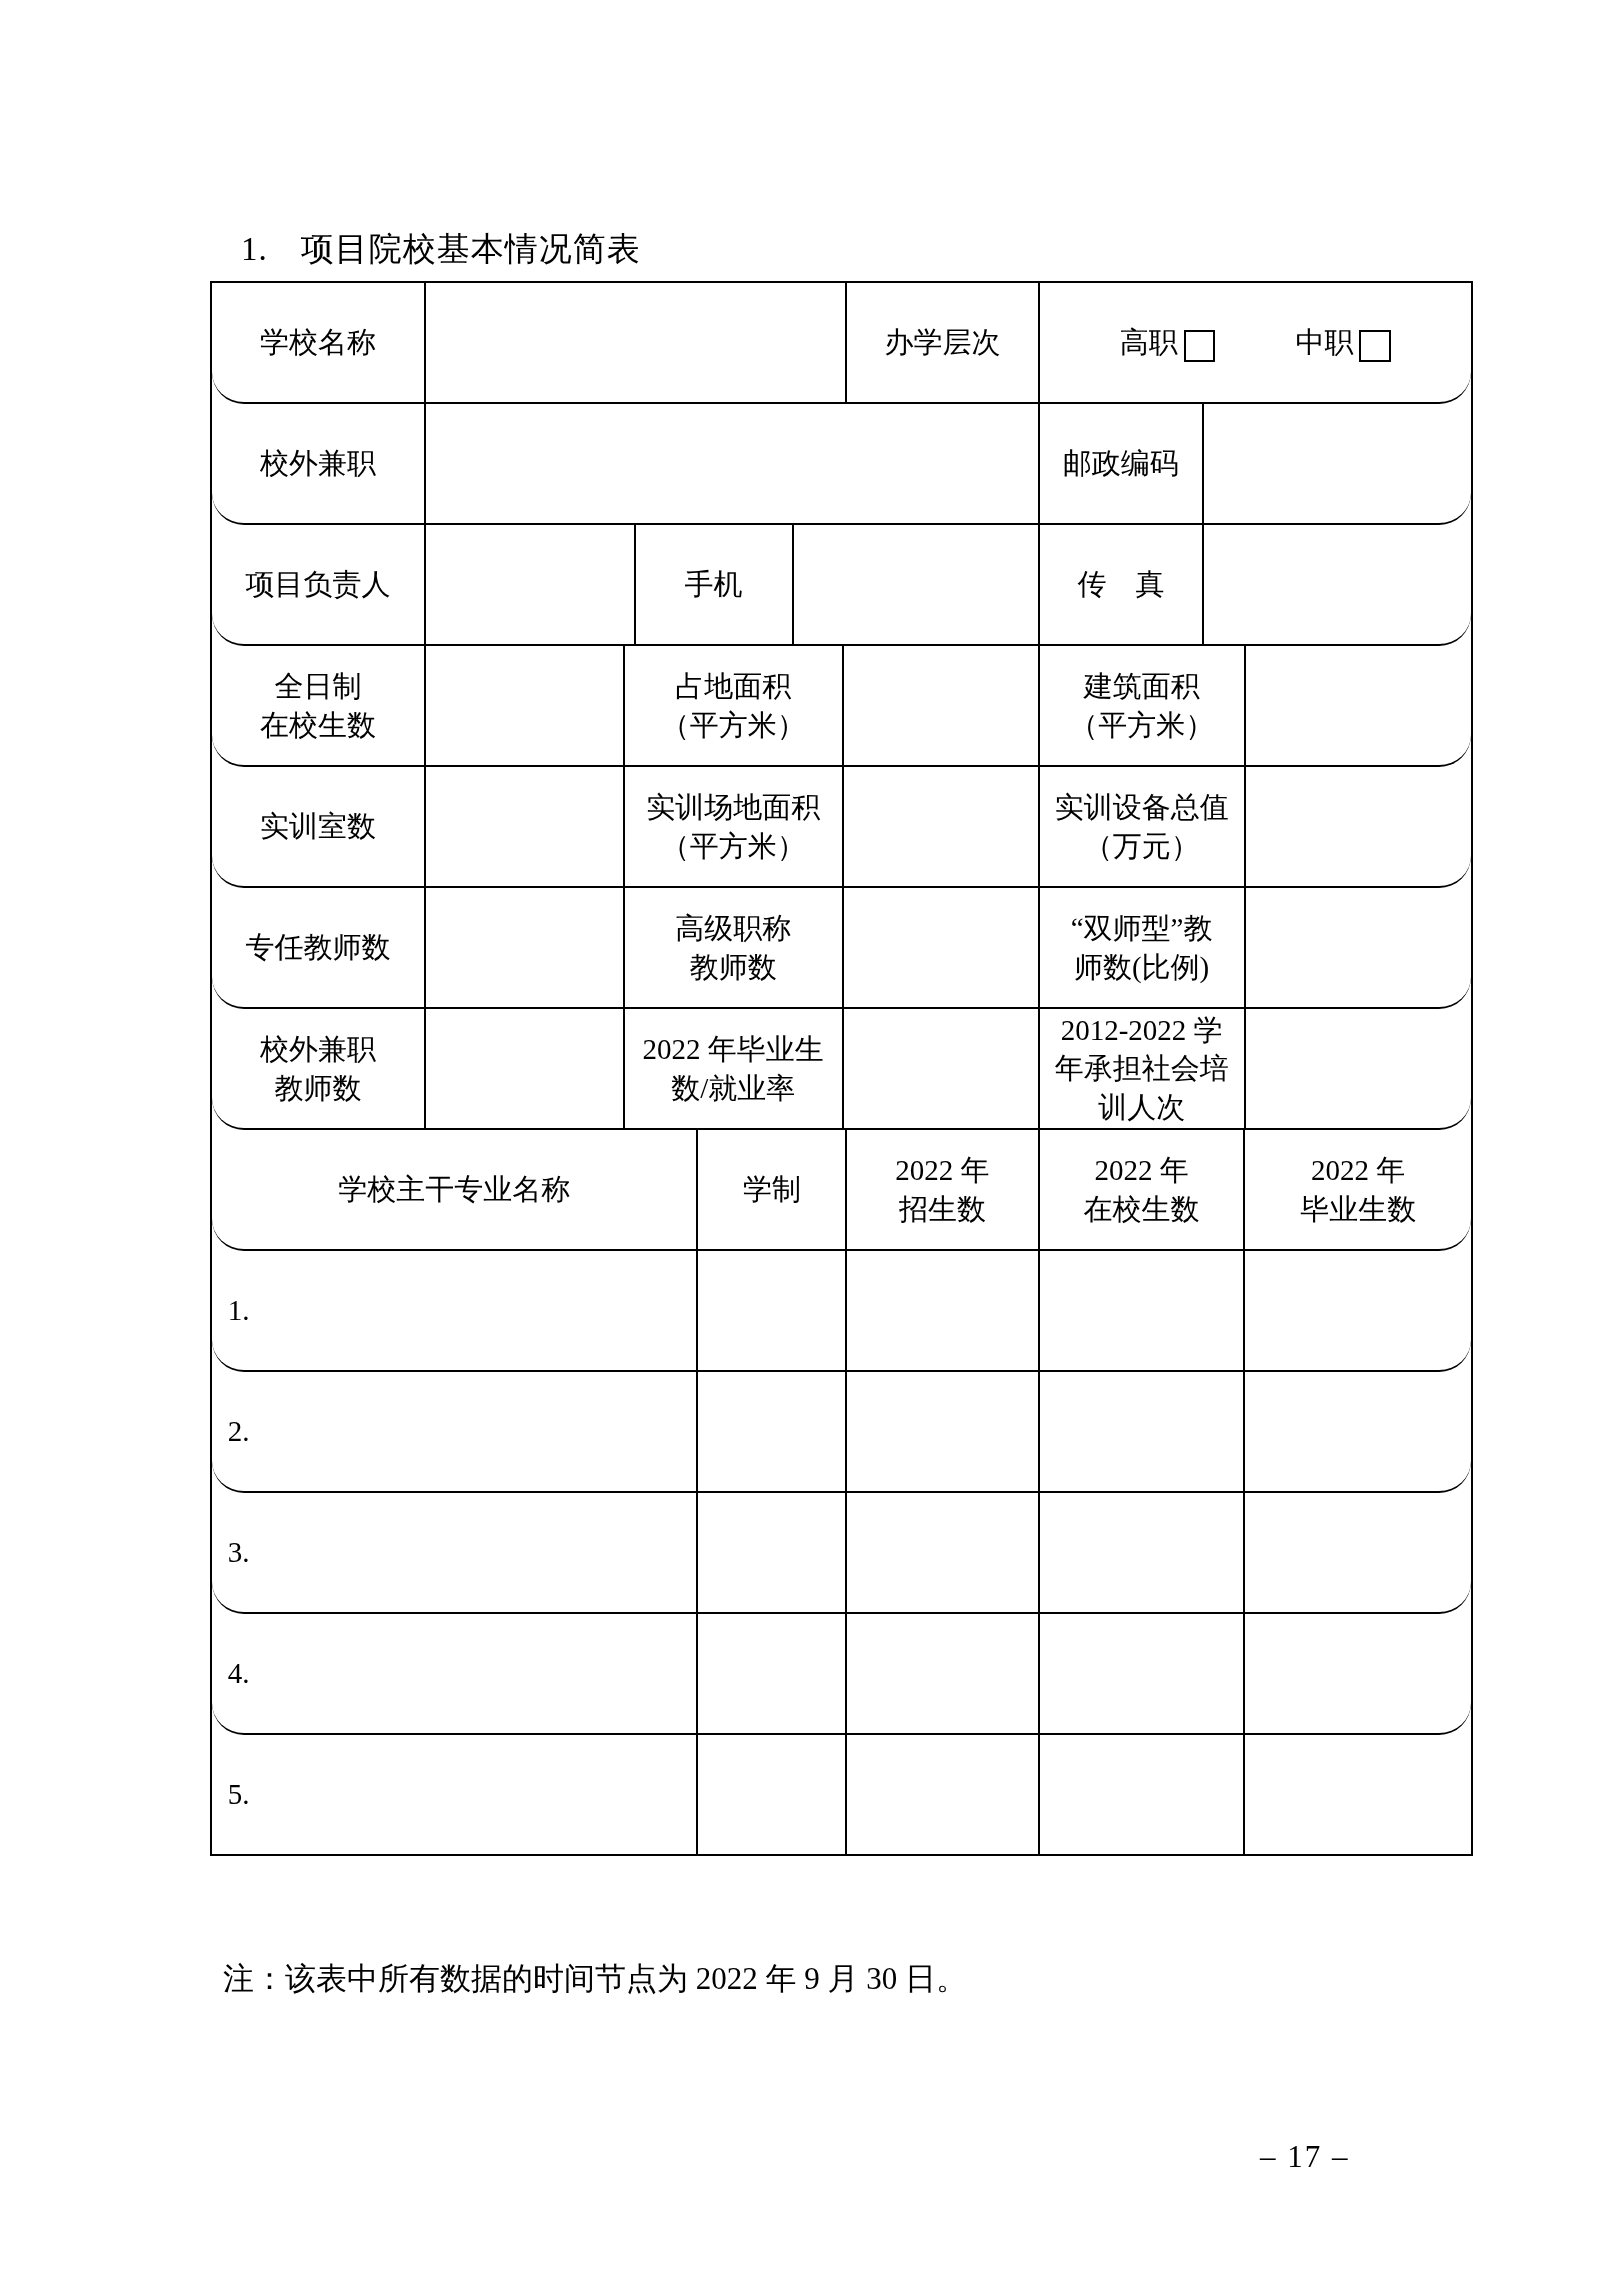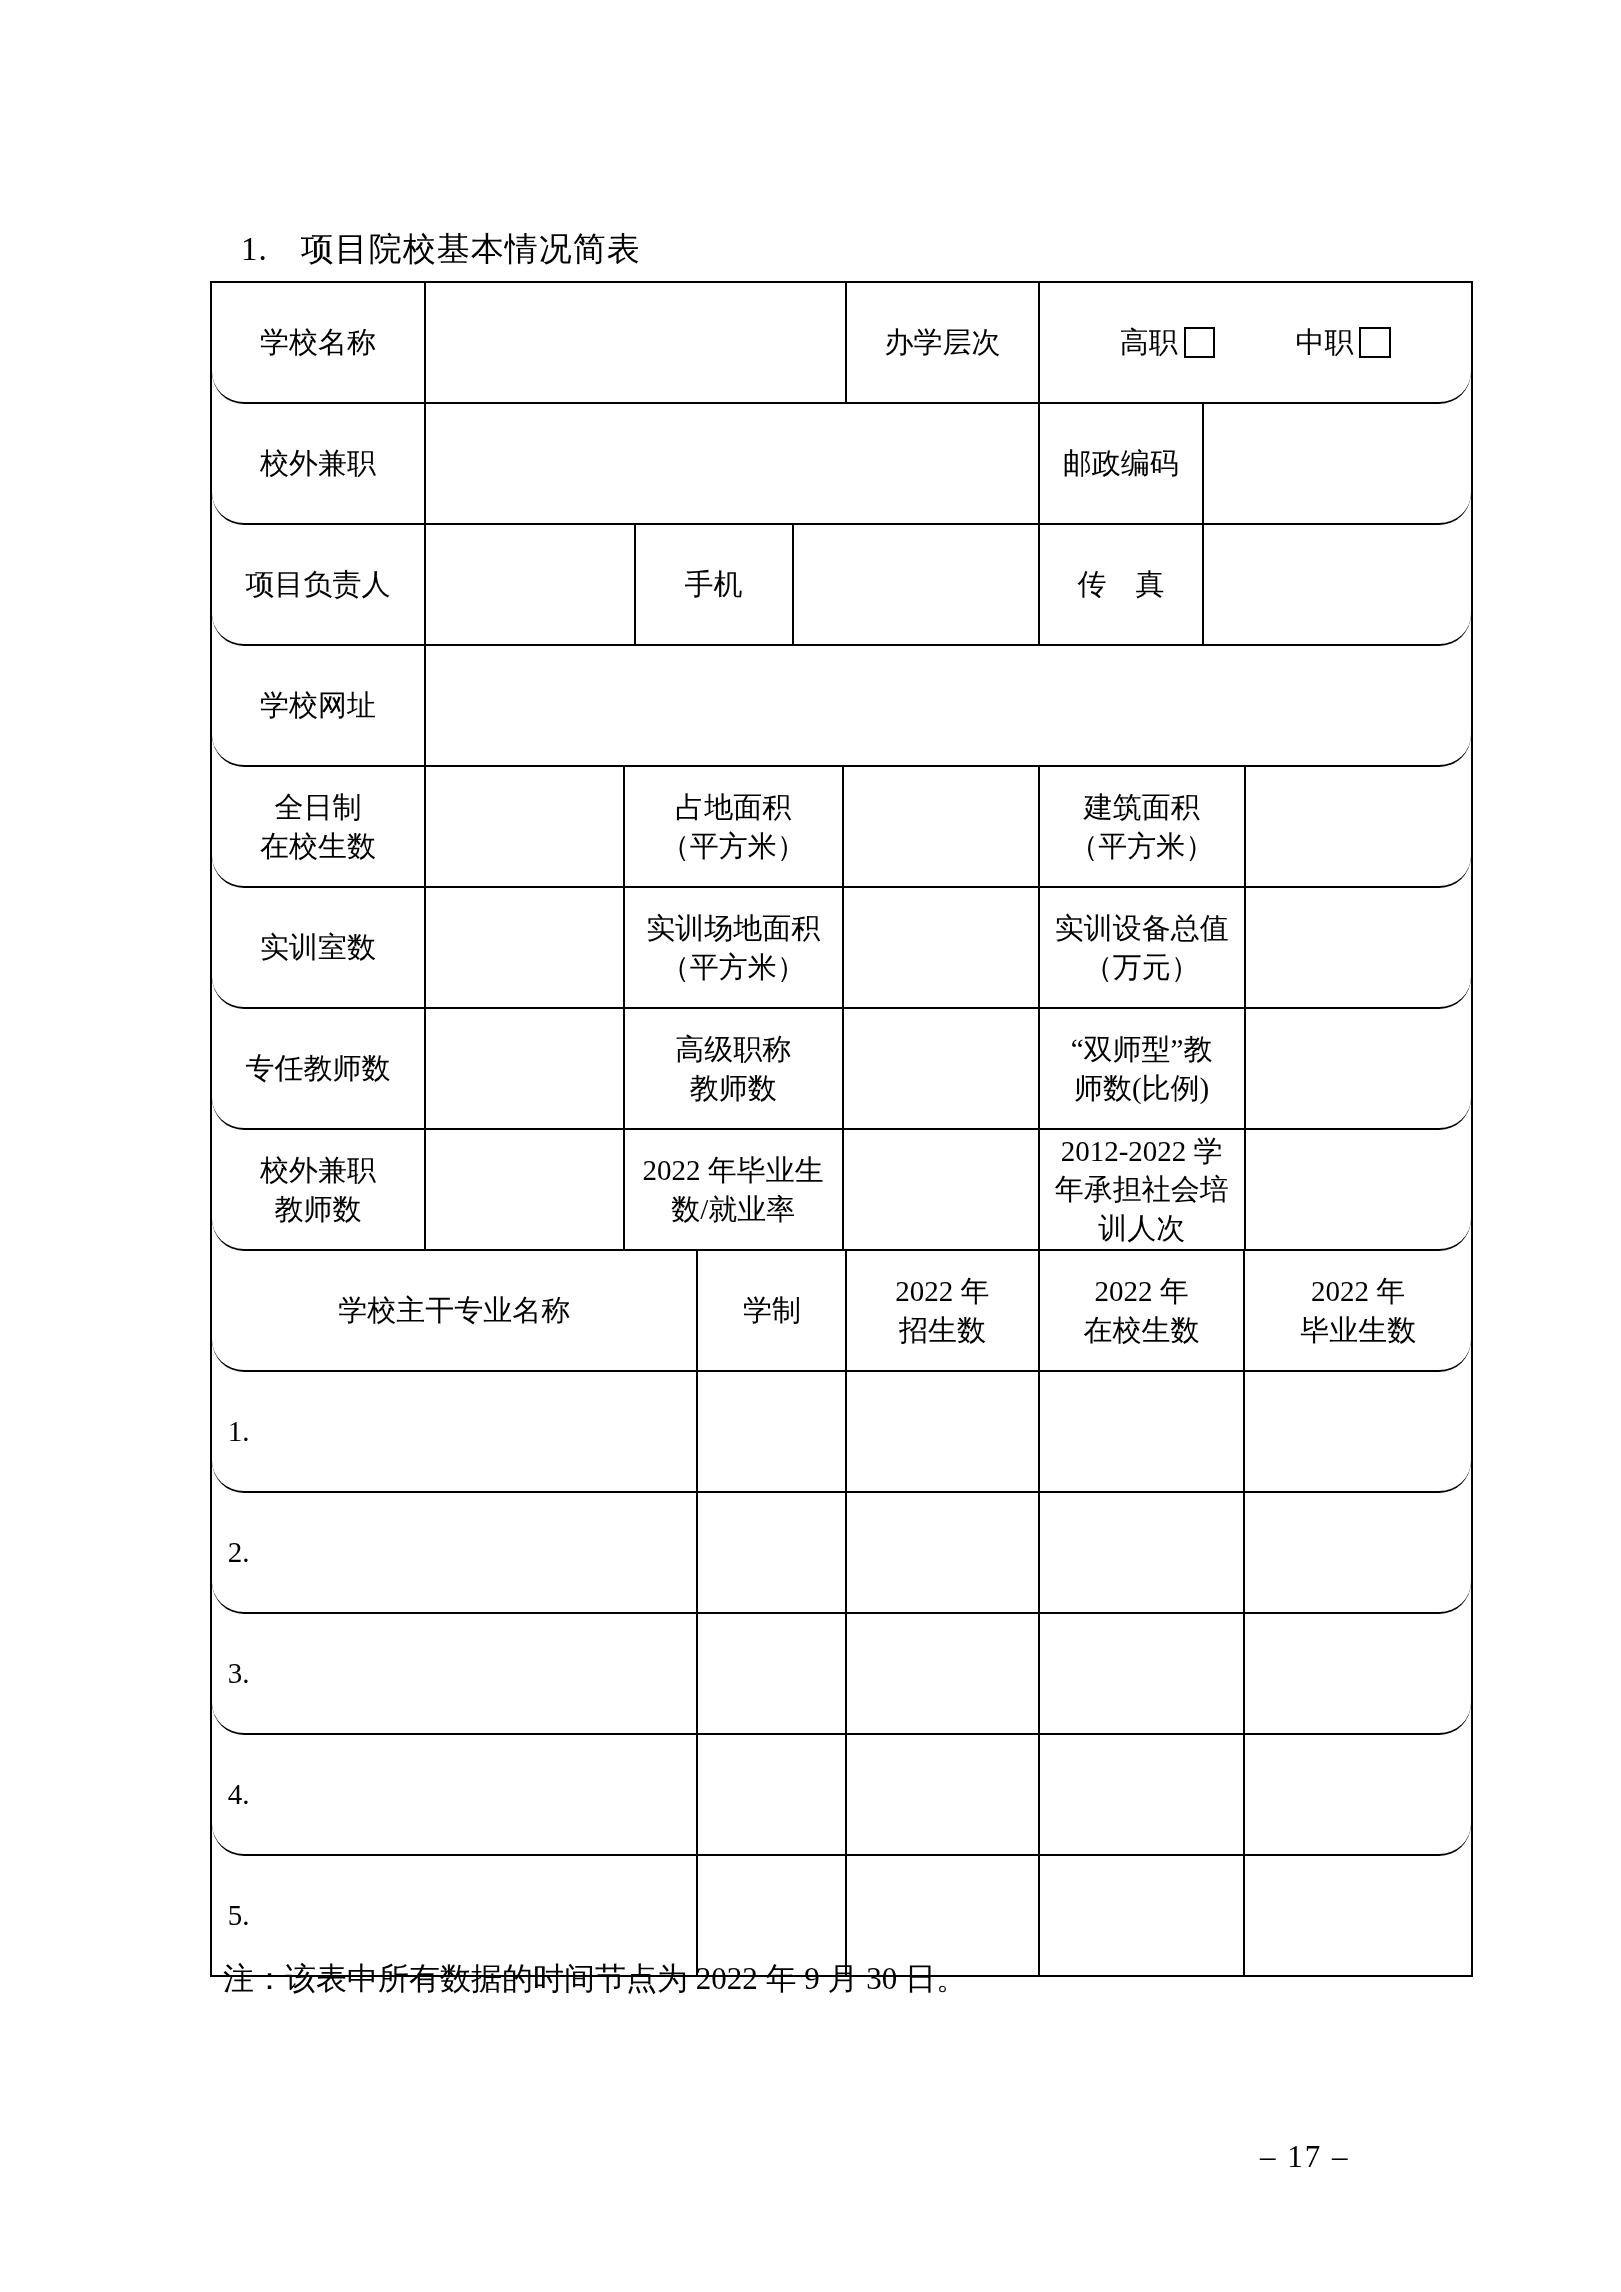--- a/index.html
+++ b/index.html
@@ -21,21 +21,21 @@
   .row:last-child{border-bottom:none;}
   .cell{
     box-sizing:border-box;border-right:2px solid #000;
     display:flex;align-items:center;justify-content:center;
     text-align:center;font-size:29px;line-height:1.32;white-space:pre-line;
     overflow:hidden;
   }
   .cell:last-child{border-right:none;}
   .numcell{justify-content:flex-start;text-align:left;padding-left:15.7px;}
   .levelcell{justify-content:space-evenly;white-space:nowrap;}
-  .opt{display:inline-flex;align-items:center;}
+  .opt{display:inline-flex;align-items:flex-end;}
   .chk{
     display:inline-block;width:27.4px;height:27.4px;border:2px solid #000;
     margin-left:5.9px;background:#fff;
   }
   
   .c1698{width:16.98%}
   .c3349{width:33.49%}
   .c1526{width:15.26%}
   .c4875{width:48.75%}
   .c1308{width:13.08%}
@@ -90,24 +90,20 @@
 
   <div class="row">
     <div class="cell c1698">项目负责人</div>
     <div class="cell c1667"></div>
     <div class="cell c1254">手机</div>
     <div class="cell c1955"></div>
     <div class="cell c1308">传　真</div>
     <div class="cell cfill"></div>
   </div>
 
-  <div class="row">
-    <div class="cell c1698">学校网址</div>
-    <div class="cell cfill"></div>
-  </div>
 
   <div class="row">
     <div class="cell c1698">全日制
 在校生数</div>
     <div class="cell c1581"></div>
     <div class="cell c1737">占地面积
 （平方米）</div>
     <div class="cell c1558"></div>
     <div class="cell c1636">建筑面积
 （平方米）</div>

